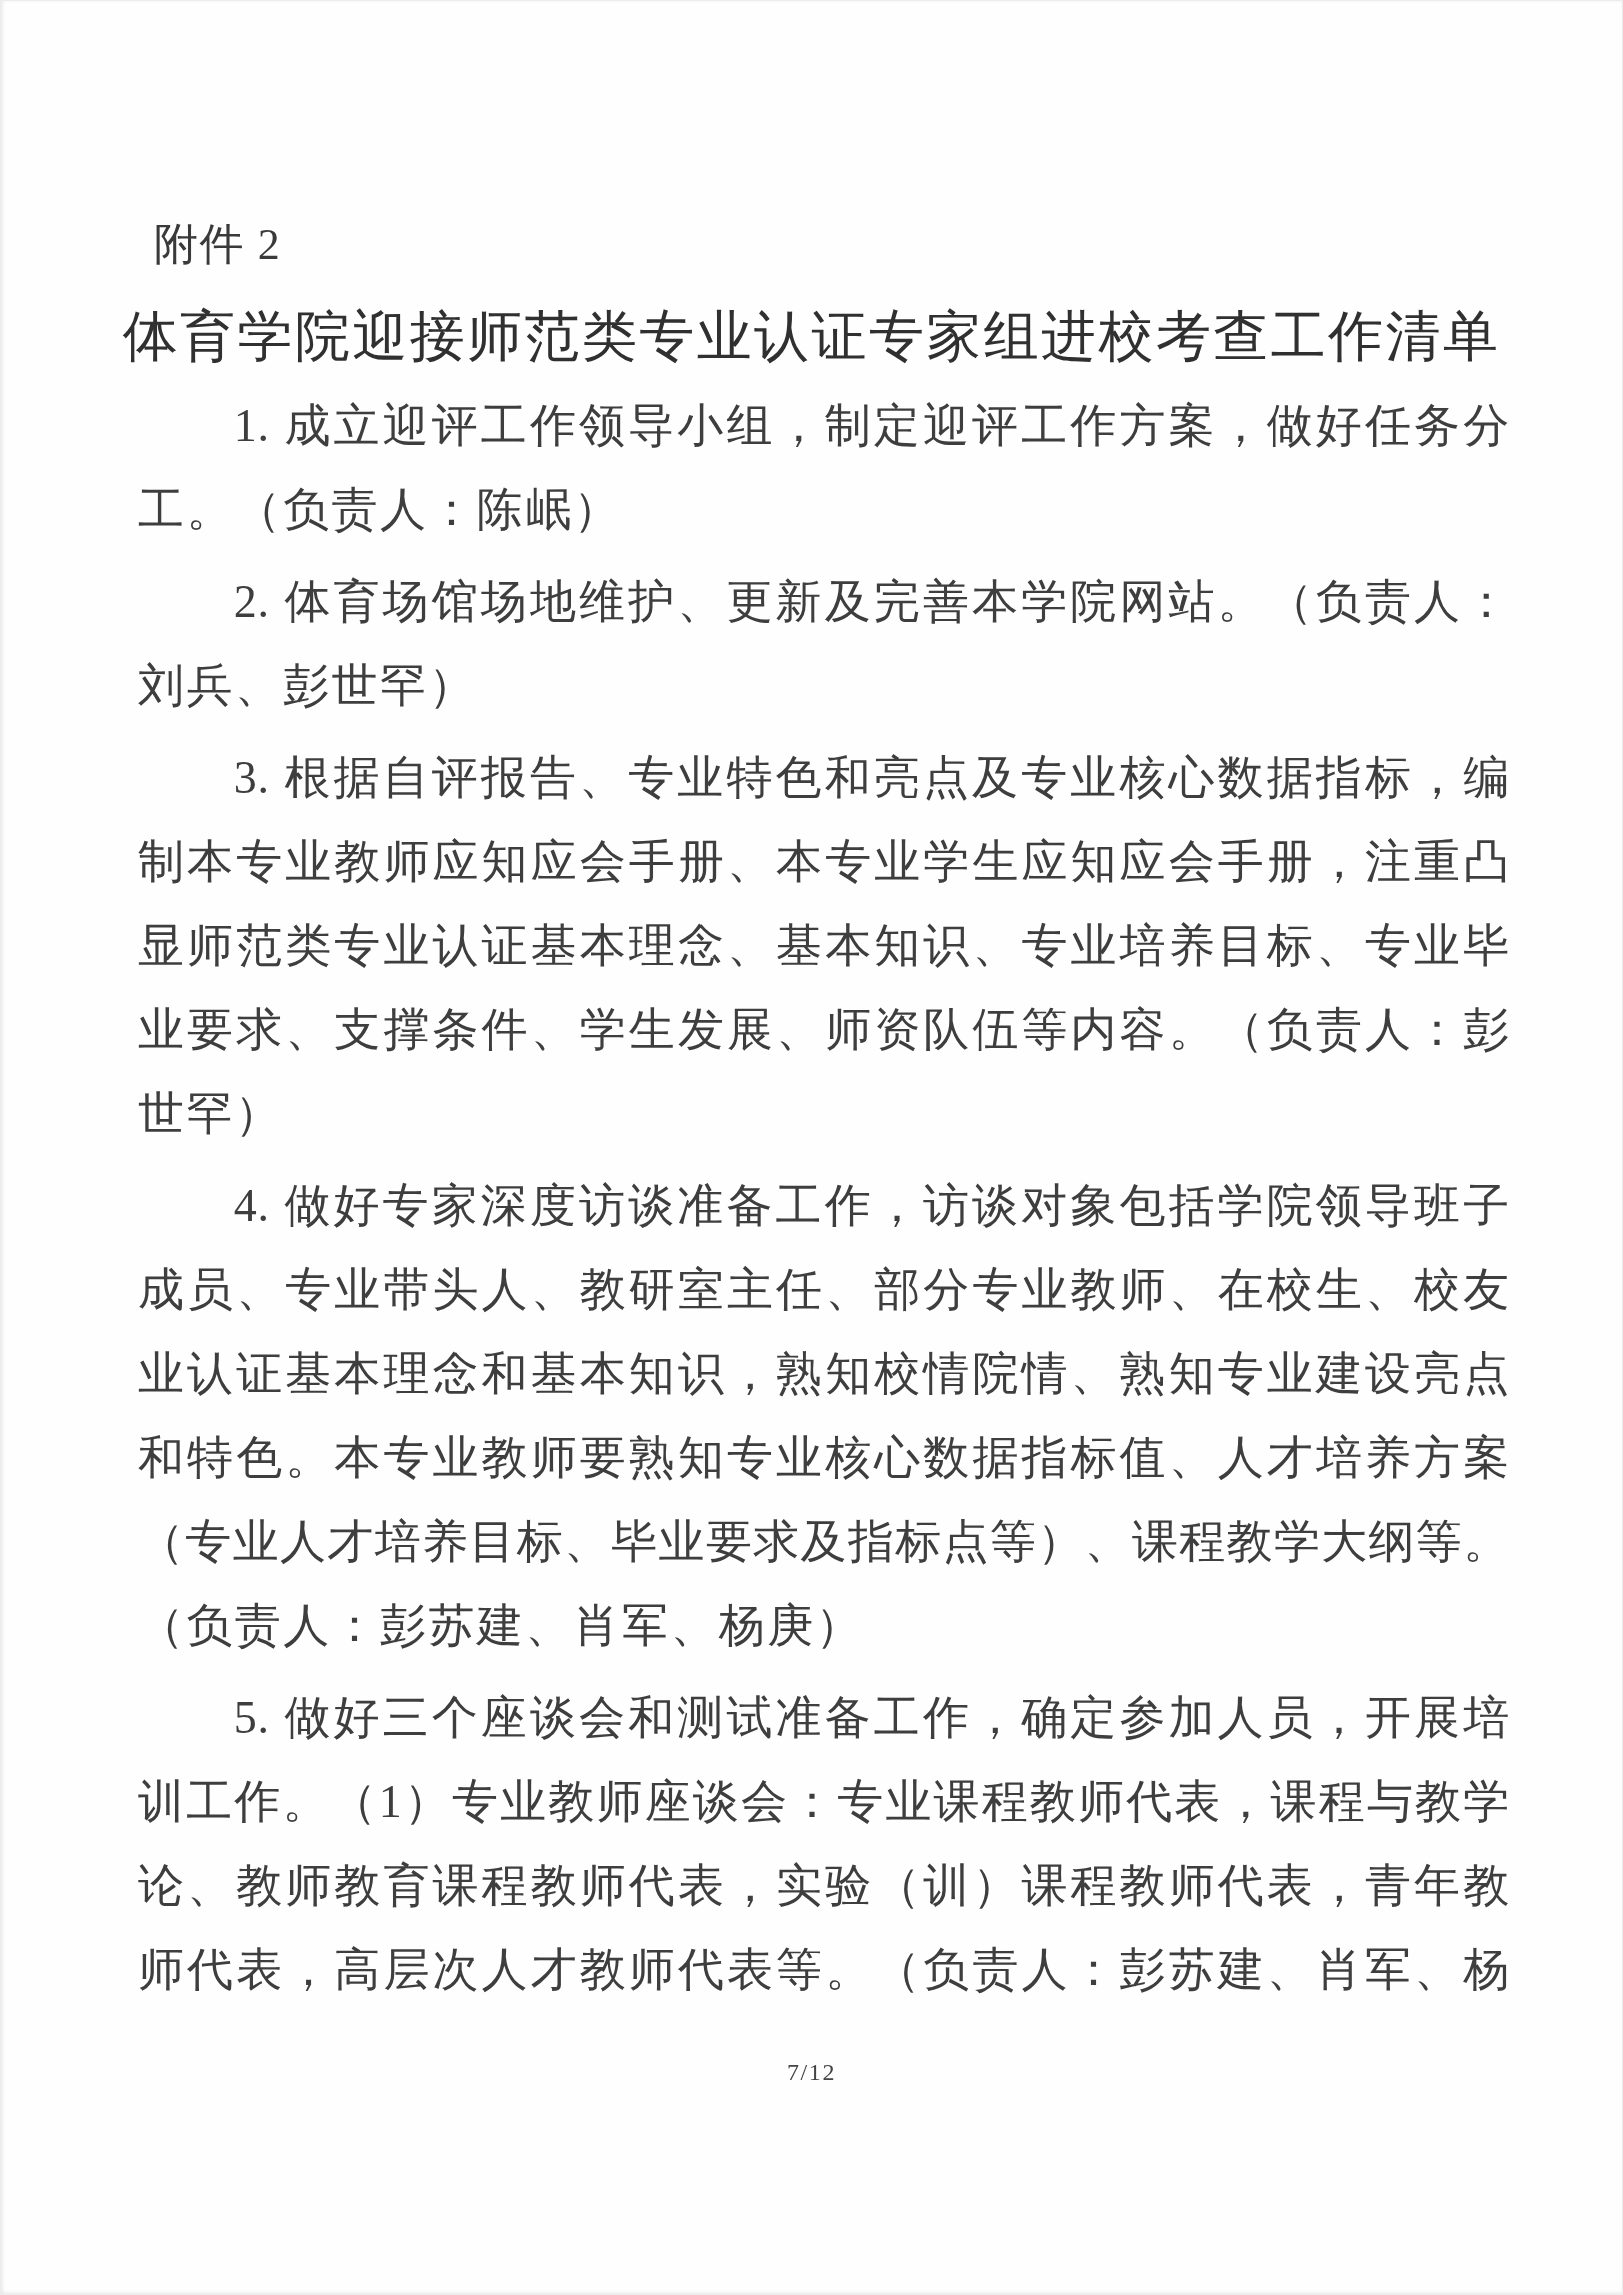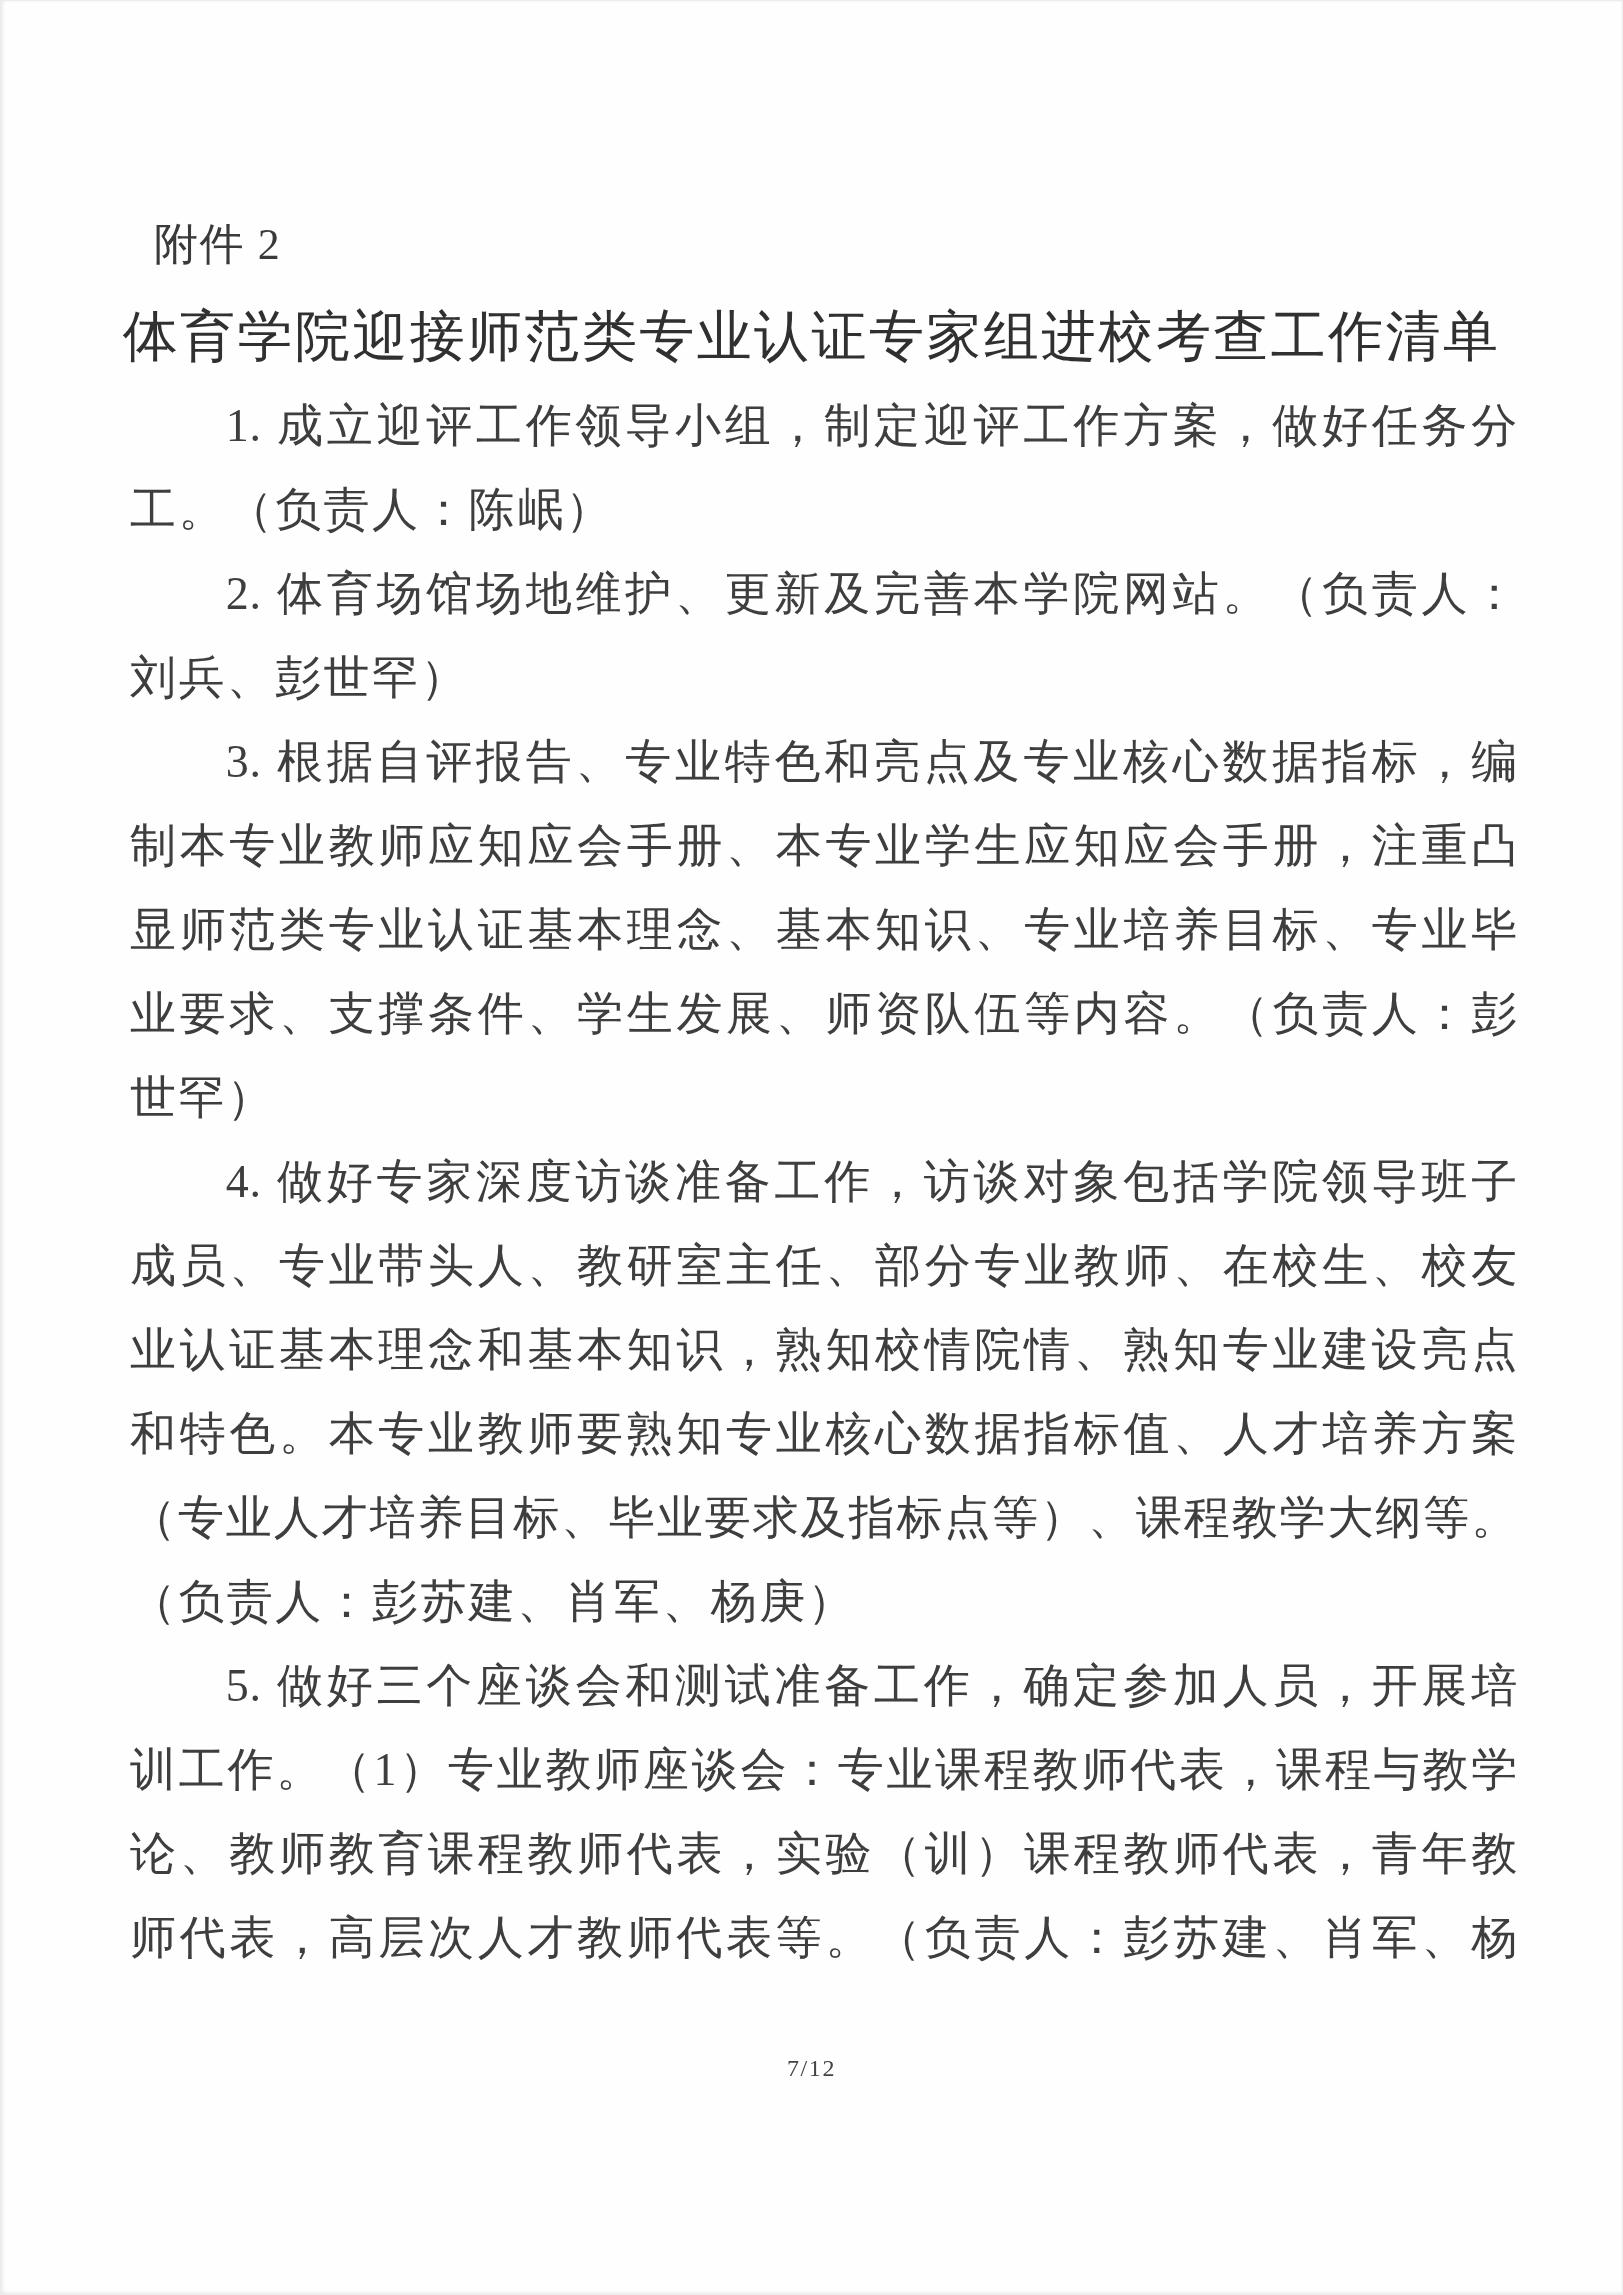--- a/index.html
+++ b/index.html
@@ -32,39 +32,39 @@
     font-weight: 500;
     text-align: center;
     white-space: nowrap;
     letter-spacing: 2.4px;
     color: #303030;
   }
   .body {
     margin-top: 11px;
     padding: 0 104px 0 129px;
   }
-  .para { margin: 0; }
+  .para { margin: 8px; }
   .line {
     font-size: 46px;
     line-height: 84px;
     color: #3e3e3e;
     letter-spacing: 0.8px;
     text-align: justify;
     text-align-last: justify;
   }
   .line.short {
     text-align: right;
     text-align-last: left;
     letter-spacing: 2.4px;
   }
   .line.indent {
     text-indent: 2.08em;
   }
   .footer {
-    margin-top: 72px;
+    margin-top: 44px;
     text-align: center;
     font-size: 24px;
     line-height: 32px;
     letter-spacing: 1.6px;
     color: #444444;
   }
 </style>
 </head>
 <body>
 

